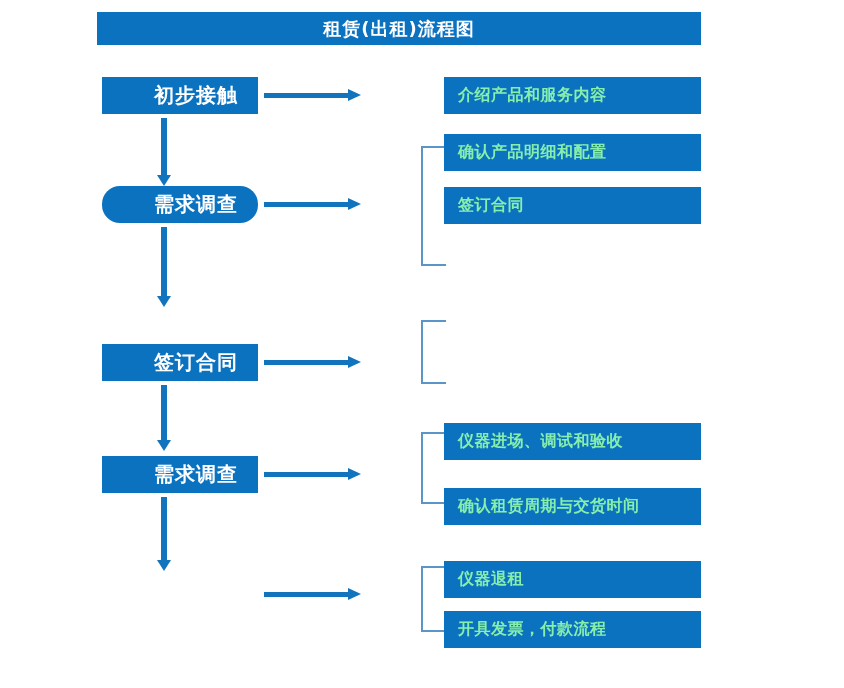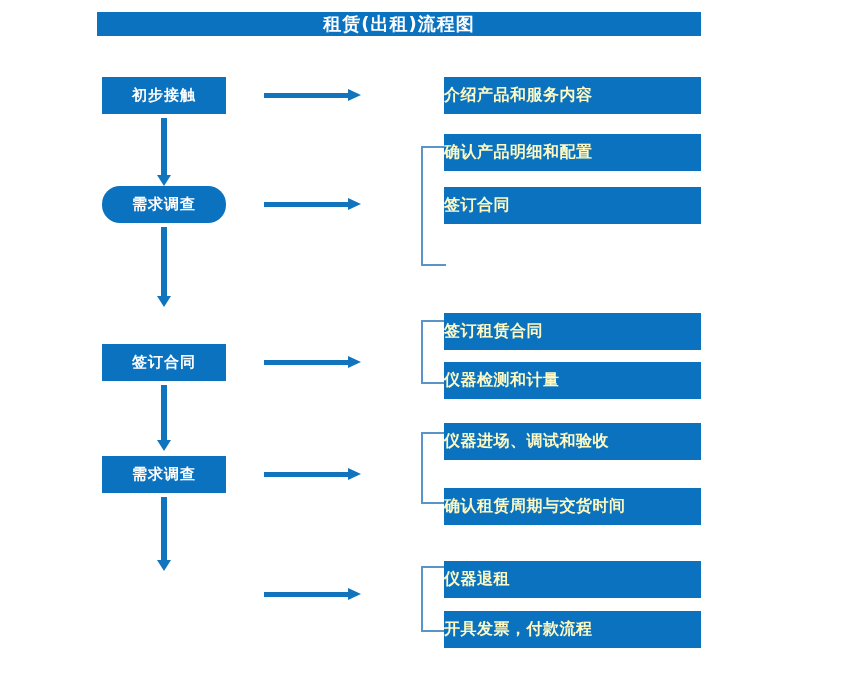--- a/index.html
+++ b/index.html
@@ -22,59 +22,61 @@
     width: 844px;
     height: 688px;
   }
 
   
   .title-bar {
     position: absolute;
     left: 97px;
     top: 12px;
     width: 604px;
-    height: 24px;
+    height: 33px;
     background: #0b72c0;
     color: #ffffff;
     font-size: 18px;
     font-weight: bold;
     display: flex;
     align-items: center;
     justify-content: center;
     letter-spacing: 1px;
   }
 
   
   .stage-box {
     position: absolute;
     left: 102px;
     width: 124px;
     height: 37px;
     background: #0b72c0;
     color: #ffffff;
-    font-size: 15px;
+    font-size: 20px;
     font-weight: bold;
     display: flex;
     align-items: center;
     justify-content: center;
     letter-spacing: 1px;
+    padding-left: 32px;
   }
 
   
   .detail-box {
     position: absolute;
     left: 444px;
     width: 257px;
     height: 37px;
     background: #0b72c0;
-    color: #fef9c3;
+    color: #86efac;
     font-size: 16px;
     font-weight: bold;
     display: flex;
     align-items: center;
+    padding-left: 14px;
     box-sizing: border-box;
     letter-spacing: 0.5px;
   }
 
   
   .h-arrow {
     position: absolute;
     left: 264px;
     width: 97px;
     height: 16px;
@@ -203,23 +205,21 @@
   <div class="bracket" style="top:432px; height:72px;"></div>
   <div class="bracket" style="top:566px; height:66px;"></div>
 
   <div class="detail-box" style="top:77px;">介绍产品和服务内容</div>
 
   <div class="detail-box" style="top:134px;">确认产品明细和配置</div>
 
   <div class="detail-box" style="top:187px;">签订合同</div>
 
 
-  <div class="detail-box" style="top:313px;">签订租赁合同</div>
-
-  <div class="detail-box" style="top:362px;">仪器检测和计量</div>
+
 
   <div class="detail-box" style="top:423px;text-align:right;">仪器进场、调试和验收</div>
 
   <div class="detail-box" style="top:488px;">确认租赁周期与交货时间</div>
 
   <div class="detail-box" style="top:561px;">仪器退租</div>
 
   <div class="detail-box" style="top:611px;">开具发票，付款流程</div>
 
 </div>

